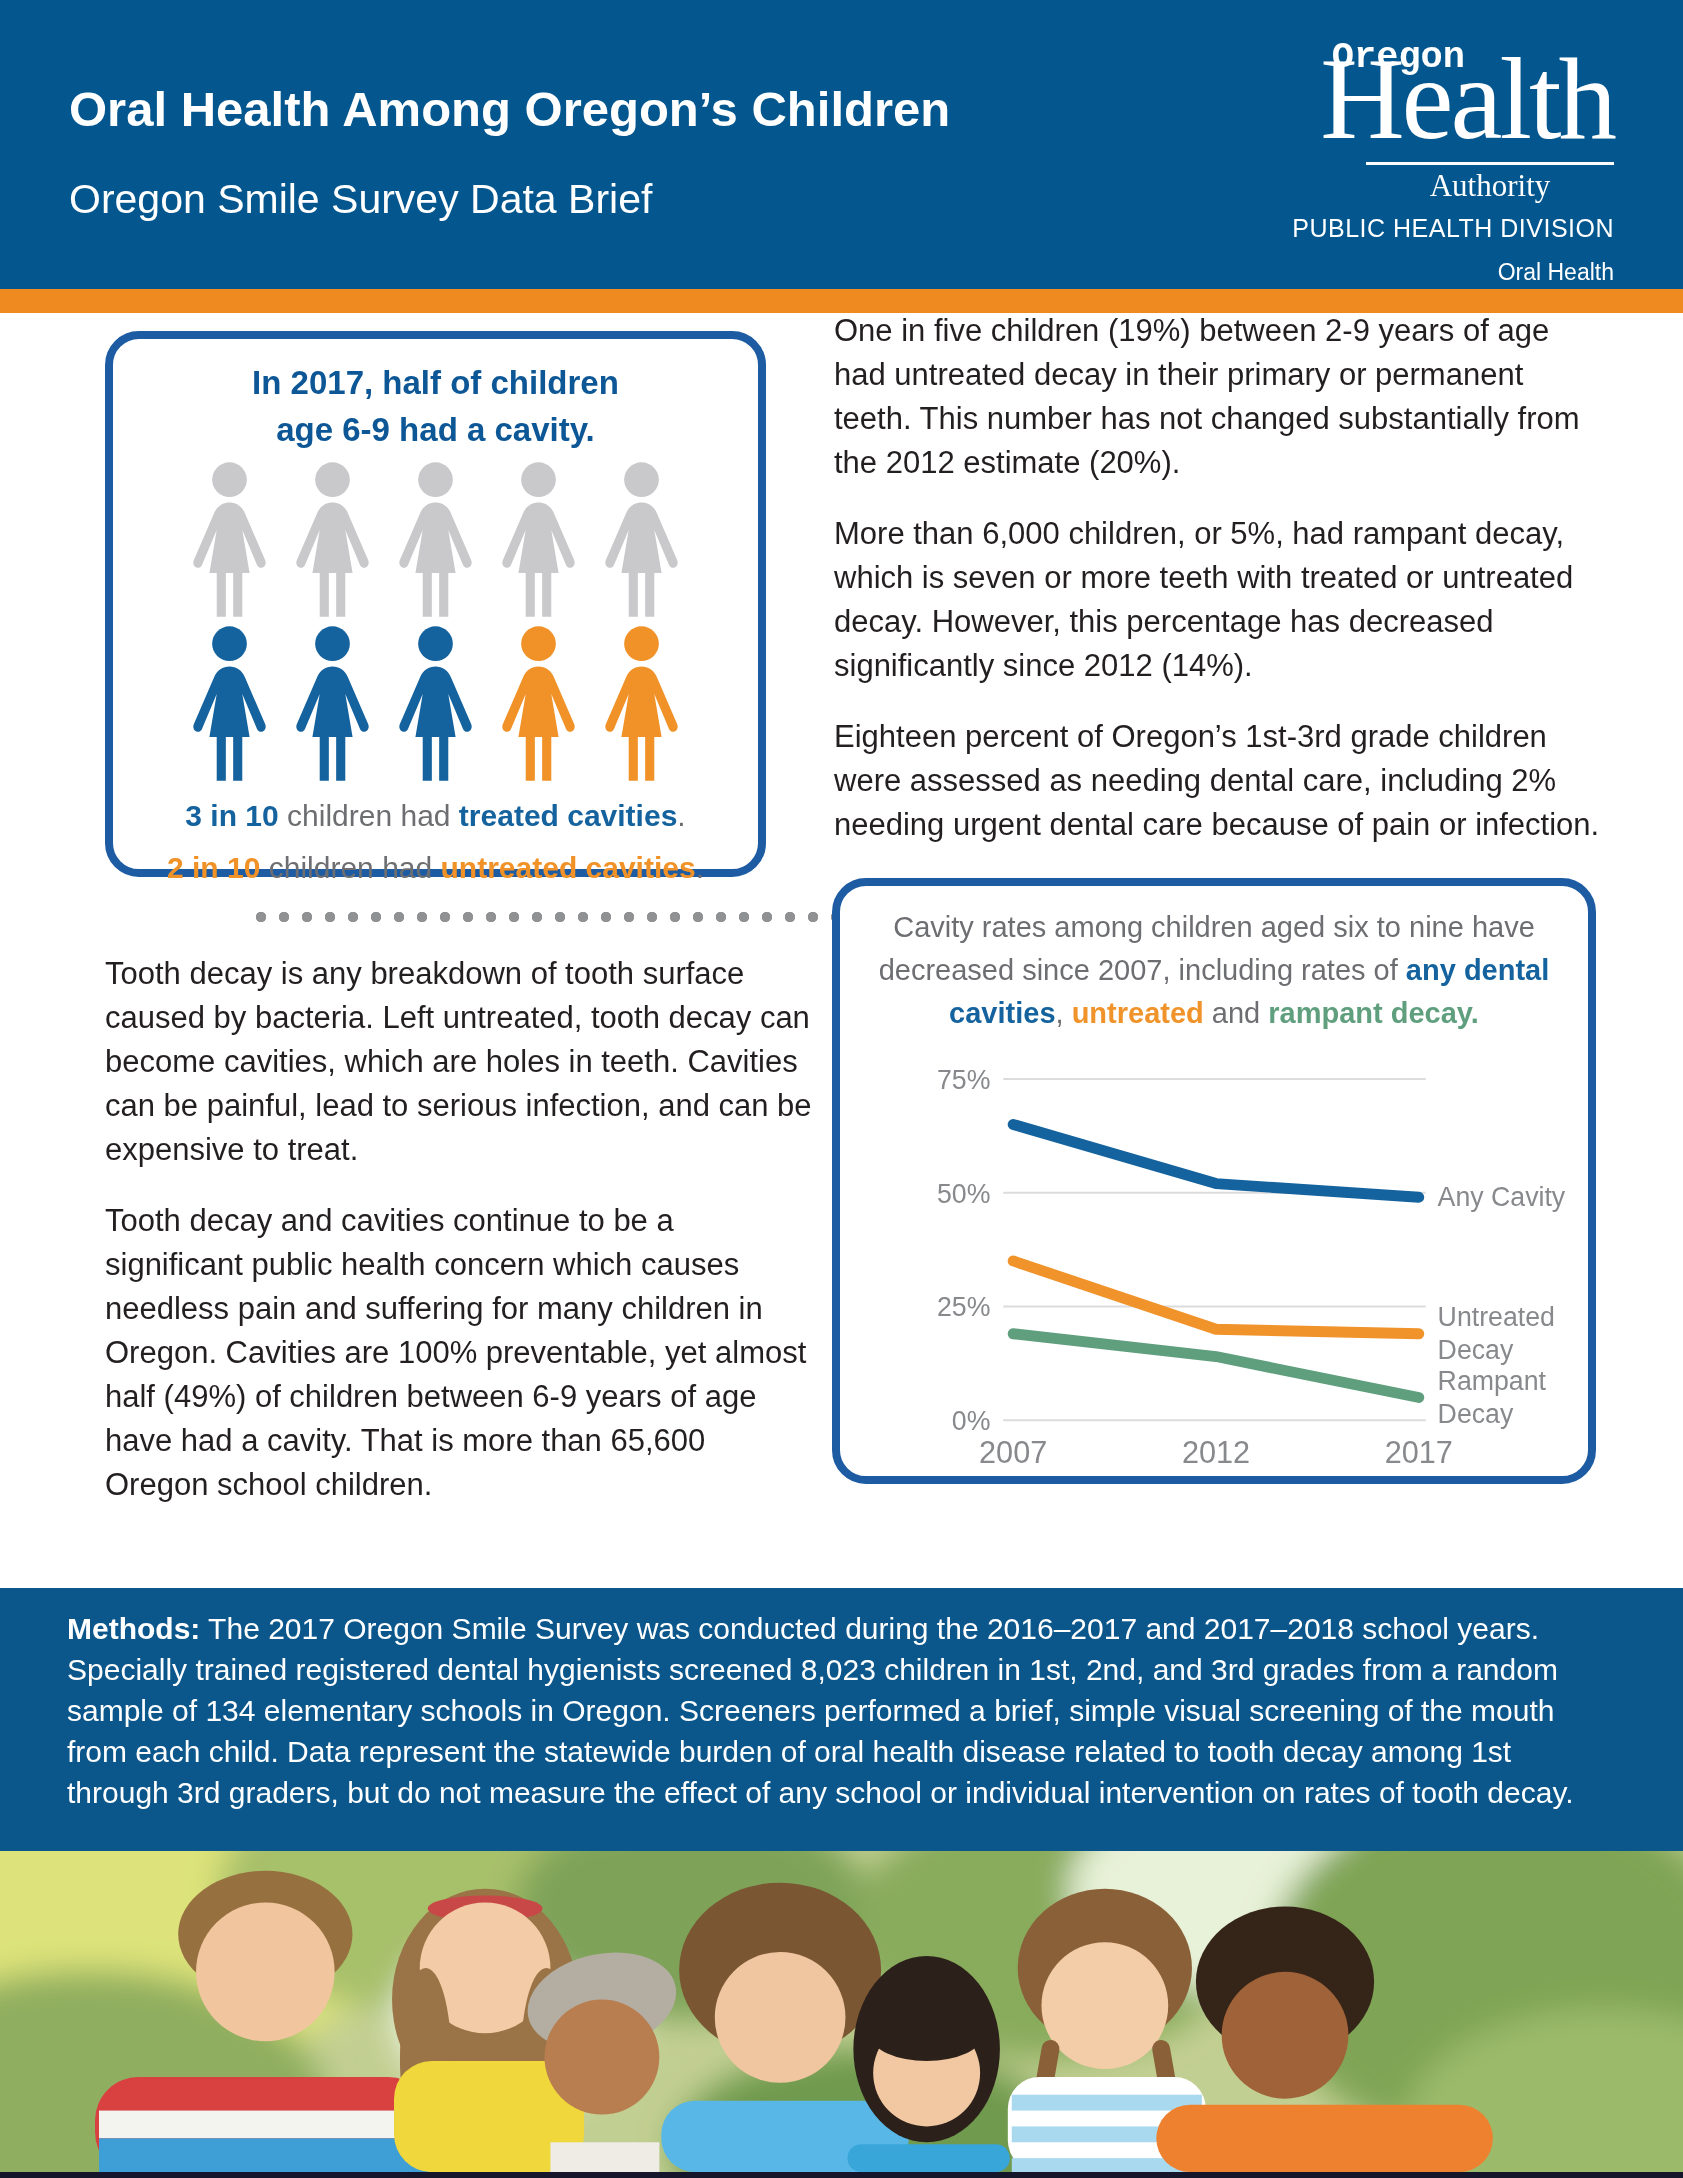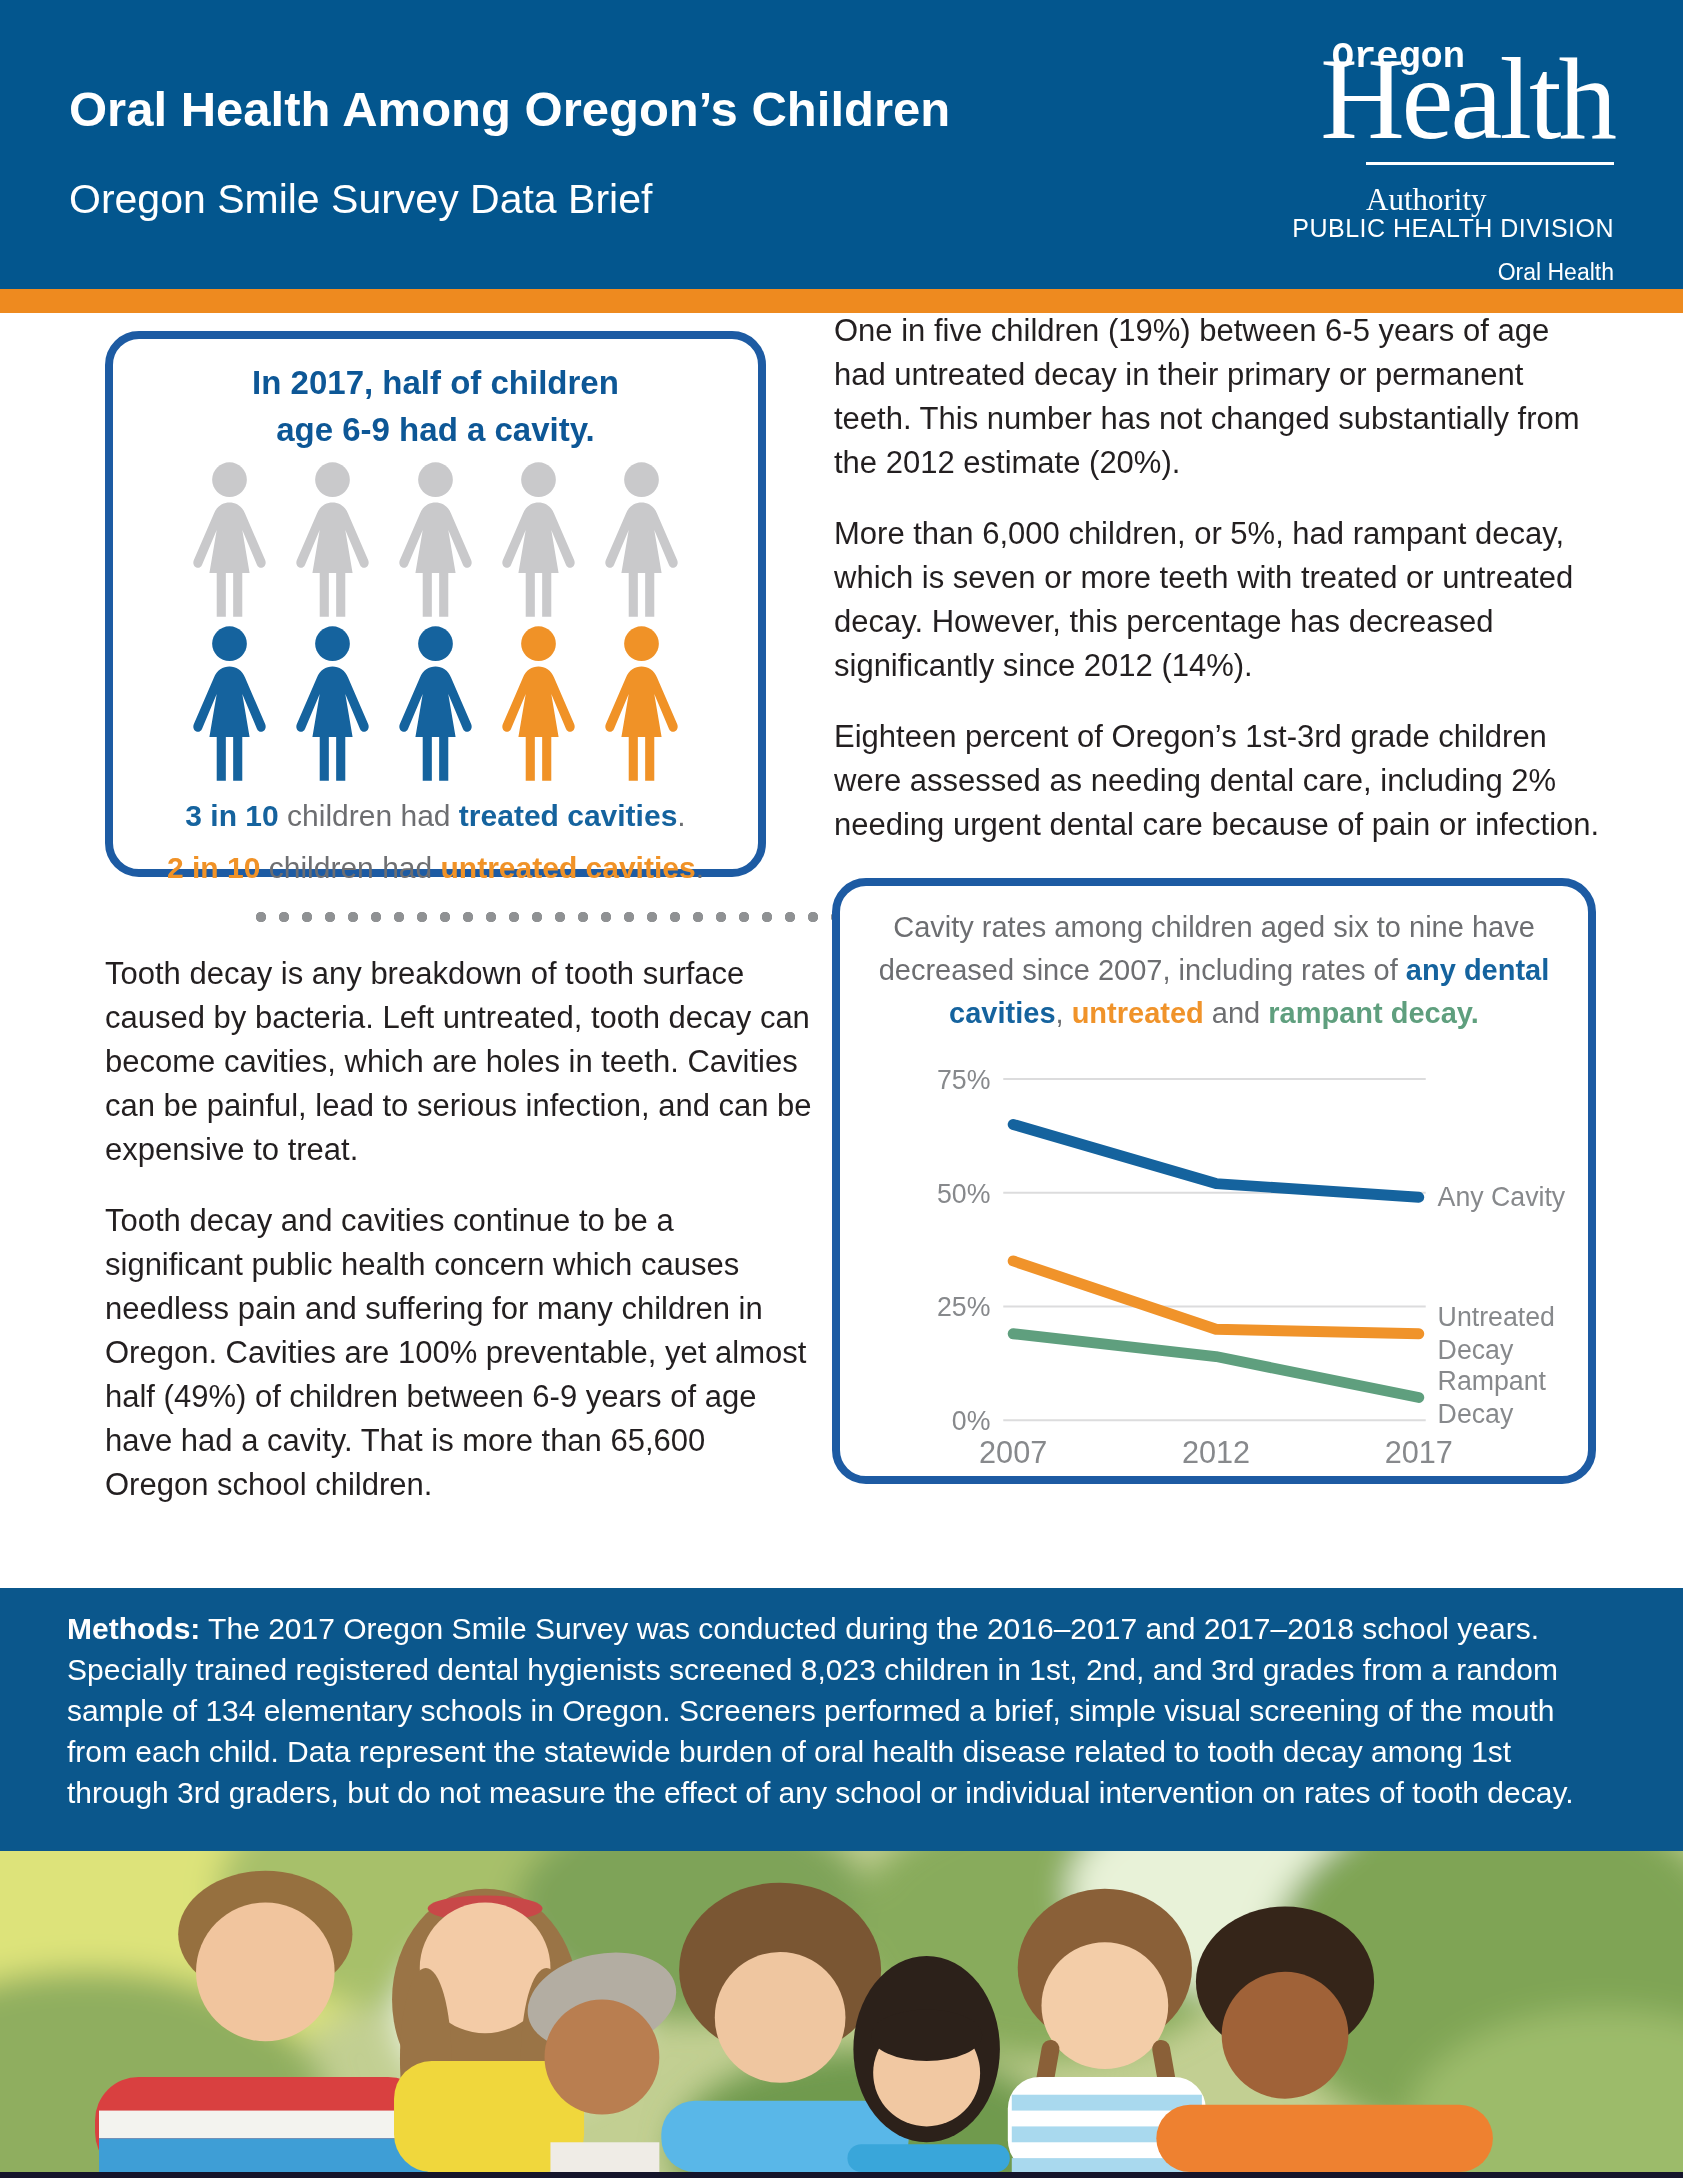--- a/index.html
+++ b/index.html
@@ -10,21 +10,21 @@
   .header{position:absolute;left:0;top:0;width:1683px;height:289px;background:#03568e;}
   .header-title{position:absolute;left:69px;top:81px;font-size:49px;font-weight:bold;color:#fff;}
   .header-subtitle{position:absolute;left:69px;top:176px;font-size:41px;font-weight:normal;color:#fff;}
   .logo{position:absolute;top:36px;right:69px;width:436px;text-align:right;color:#fff;}
   .logo-art{position:relative;height:166px;}
   .logo-oregon{position:absolute;right:149px;top:0;font-family:Liberation Mono, monospace;
                font-weight:bold;font-size:37px;}
   .logo-health{position:absolute;right:0;top:4px;font-family:"Liberation Serif",serif;
                font-size:117px;line-height:1;letter-spacing:-3px;}
   .logo-authority{position:absolute;right:0;top:126px;font-family:"Liberation Serif",serif;
-               font-size:31px;border-top:3px solid #fff;padding-top:17px;width:248px;text-align:left;}
+               font-size:31px;border-top:3px solid #fff;padding-top:3px;width:248px;text-align:center;}
   .logo-division{font-size:25px;letter-spacing:0.5px;margin-top:12px;}
   .logo-program{font-size:23px;margin-top:16px;}
   .orange-bar{position:absolute;left:0;top:289px;width:1683px;height:24px;background:#ee8a1f;}
 
   
   .infobox{position:absolute;left:105px;top:331px;width:661px;height:546px;box-sizing:border-box;
            border:8px solid #1d5ba3;border-radius:34px;background:#fff;text-align:center;}
   .infobox-title{margin-top:20px;font-size:33px;font-weight:bold;color:#0d5796;line-height:47px;}
   .figure-row{display:flex;justify-content:center;gap:8px;height:158px;margin-top:8px;}
   .figure-row.bottom{margin-top:6px;}
@@ -128,21 +128,21 @@
         </svg>
         <svg class="fig" viewBox="0 0 104 172" style="color: rgb(240, 146, 39);">
           <use href="#person-sym" fill="#f09227"></use>
         </svg>
       </div>
     <p class="caption"><span class="cap-blue">3 in 10</span><span class="cap-gray"> children had </span><span class="cap-blue">treated cavities</span><span class="cap-gray">.</span></p>
     <p class="caption"><span class="cap-orange">2 in 10</span><span class="cap-gray"> children had </span><span class="cap-orange">untreated cavities</span><span class="cap-gray">.</span></p>
   </div>
 
   <div class="right-col bodytext">
-    <p>One in five children (19%) between 6-5 years of age had untreated decay in their primary or permanent teeth. This number has not changed substantially from the 2012 estimate (20%).</p>
+    <p>One in five children (19%) between 2-9 years of age had untreated decay in their primary or permanent teeth. This number has not changed substantially from the 2012 estimate (20%).</p>
     <p>More than 6,000 children, or 5%, had rampant decay, which is seven or more teeth with treated or untreated decay. However, this percentage has decreased significantly since 2012 (14%).</p>
     <p>Eighteen percent of Oregon’s 1st-3rd grade children were assessed as needing dental care, including 2% needing urgent dental care because of pain or infection.</p>
   </div>
 
   <div class="divider"></div>
 
   <div class="left-col bodytext">
     <p>Tooth decay is any breakdown of tooth surface caused by bacteria. Left untreated, tooth decay can become cavities, which are holes in teeth. Cavities can be painful, lead to serious infection, and can be expensive to treat.</p>
     <p>Tooth decay and cavities continue to be a significant public health concern which causes needless pain and suffering for many children in Oregon. Cavities are 100% preventable, yet almost half (49%) of children between 6-9 years of age have had a cavity. That is more than 65,600 Oregon school children.</p>
   </div>

